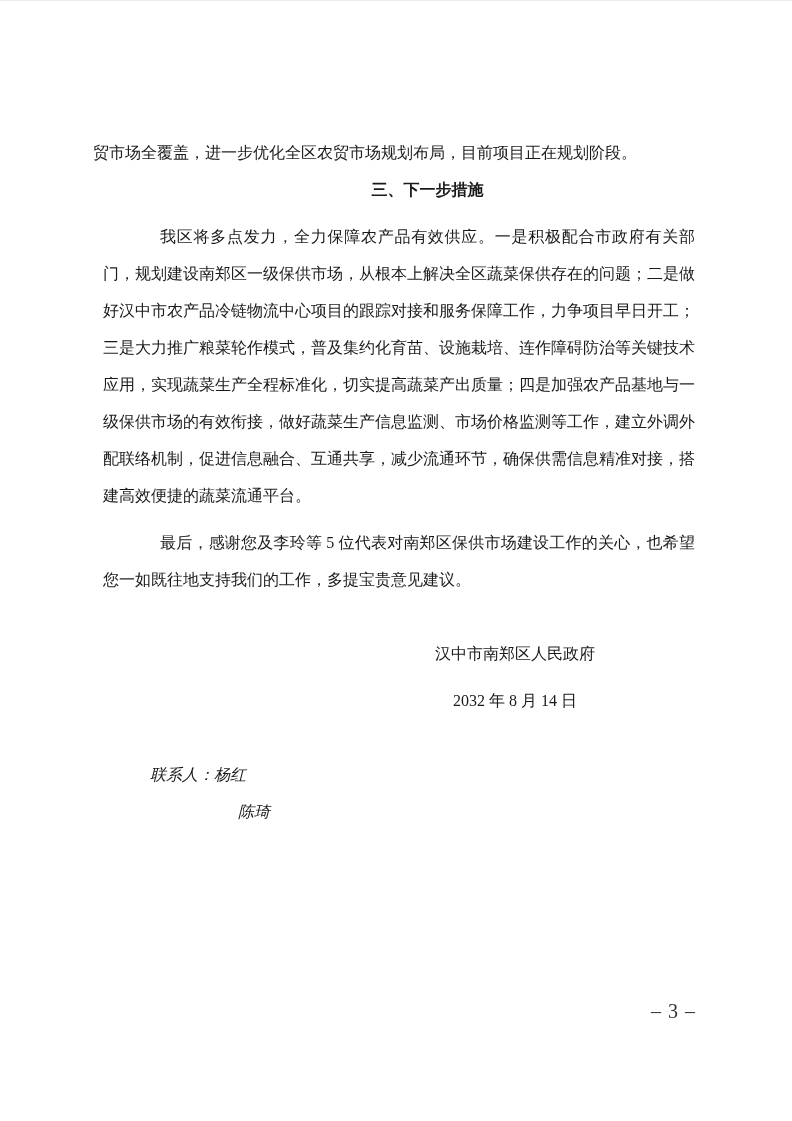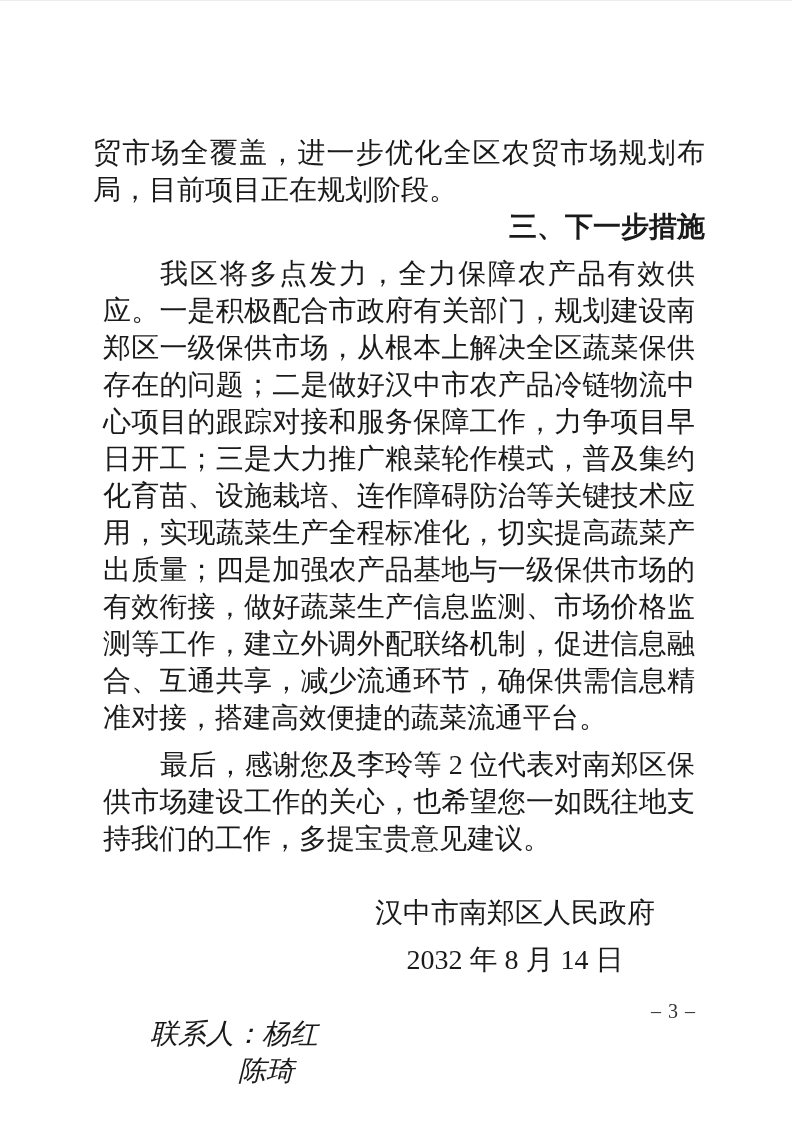--- a/index.html
+++ b/index.html
@@ -16,37 +16,37 @@
     border-top: 1px solid #ececec; 
     box-sizing: border-box;
     color: #1a1a1a;
   }
   .content {
     position: absolute;
     left: 93px;
     top: 133px;
     width: 612px;
     font-family: "Liberation Serif", "DejaVu Serif", serif;
-    font-size: 28px;
+    font-size: 16px;
     line-height: 37px;
     text-align: justify;
   }
   .para {
     margin: 0;
   }
   .para-indent {
     margin: 10px;
     text-indent: 57px;
   }
   .section-heading {
     margin: 0;
     text-indent: 57px;
     font-weight: 700;
     font-family: "Liberation Sans", "DejaVu Sans", sans-serif;
-    text-align: right;
+    text-align: center;
   }
   .signature-block {
     margin-top: 37px;
     margin-left: 232px;
     width: 380px;
     text-align: center;
   }
   .signature-line {
     margin: 10px;
   }
@@ -77,21 +77,21 @@
 <div class="page">
 
   <div class="content">
 
     <p class="para">贸市场全覆盖，进一步优化全区农贸市场规划布局，目前项目正在规划阶段。</p>
 
     <p class="section-heading">三、下一步措施</p>
 
     <p class="para-indent">我区将多点发力，全力保障农产品有效供应。一是积极配合市政府有关部门，规划建设南郑区一级保供市场，从根本上解决全区蔬菜保供存在的问题；二是做好汉中市农产品冷链物流中心项目的跟踪对接和服务保障工作，力争项目早日开工；三是大力推广粮菜轮作模式，普及集约化育苗、设施栽培、连作障碍防治等关键技术应用，实现蔬菜生产全程标准化，切实提高蔬菜产出质量；四是加强农产品基地与一级保供市场的有效衔接，做好蔬菜生产信息监测、市场价格监测等工作，建立外调外配联络机制，促进信息融合、互通共享，减少流通环节，确保供需信息精准对接，搭建高效便捷的蔬菜流通平台。</p>
 
-    <p class="para-indent">最后，感谢您及李玲等 2 位代表对南郑区保供市场建设工作的关心，也希望您一如既往地支持我们的工作，多提宝贵意见建议。</p>
+    <p class="para-indent">最后，感谢您及李玲等 5 位代表对南郑区保供市场建设工作的关心，也希望您一如既往地支持我们的工作，多提宝贵意见建议。</p>
 
     <div class="signature-block">
       <p class="signature-line">汉中市南郑区人民政府</p>
       <p class="signature-line">2032 年 8 月 14 日</p>
     </div>
 
     <div class="contact-block">
       <p class="contact-line-1">
         <span>联系人：</span><span>杨红</span>
       </p>

